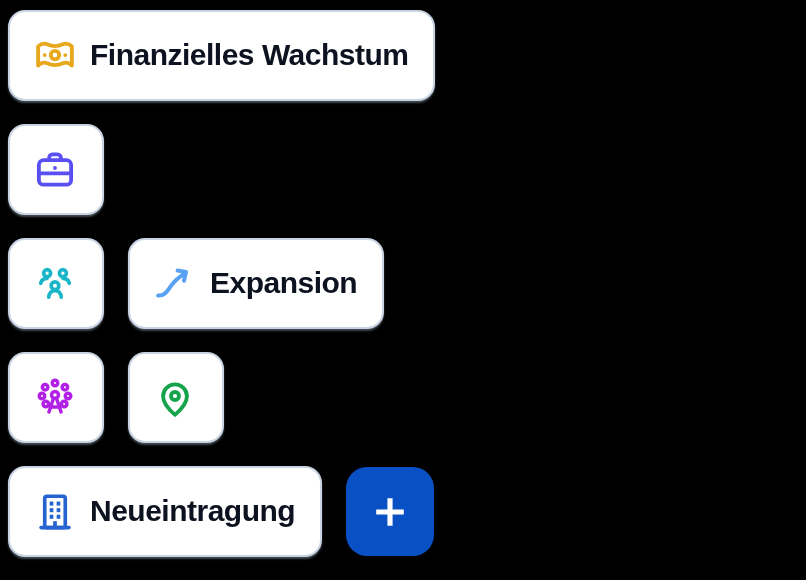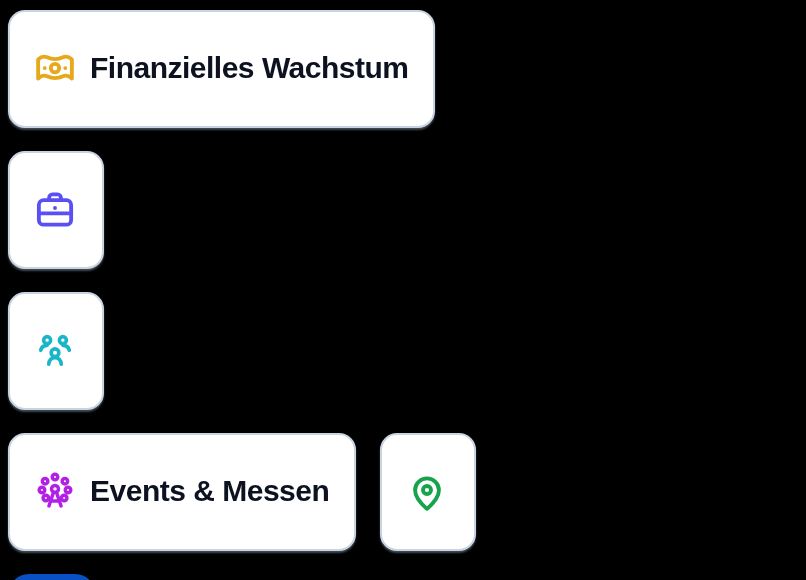--- a/index.html
+++ b/index.html
@@ -17,21 +17,21 @@
   .row {
     display: flex;
     align-items: center;
     gap: 24px;
     margin-bottom: 23px;
   }
   .chip {
     display: inline-flex;
     align-items: center;
     gap: 13px;
-    height: 118px;
+    height: 91px;
     padding: 0 25px 0 23px;
     box-sizing: border-box;
     background: #ffffff;
     border: 2.5px solid #c9d4e2;
     border-radius: 17px;
     box-shadow: 0 2px 2px rgba(148,163,184,0.45);
     cursor: pointer;
     white-space: nowrap;
   }
   .chip .label {
@@ -112,50 +112,76 @@
         <svg viewBox="0 0 24 24" fill="none" stroke="currentColor" stroke-width="2" stroke-linecap="round" stroke-linejoin="round">
           <circle cx="7.7" cy="6.1" r="1.9"></circle>
           <circle cx="16.3" cy="6.1" r="1.9"></circle>
           <path d="M4.2 11.6c.4-1.7 1.8-2.7 3.5-2.7"></path>
           <path d="M19.8 11.6c-.4-1.7-1.8-2.7-3.5-2.7"></path>
           <circle cx="12" cy="12.9" r="2.1"></circle>
           <path d="M8.6 19.2c.2-2.2 1.5-3.5 3.4-3.5s3.2 1.3 3.4 3.5"></path>
         </svg>
       </span>
     </div>
+    <div class="chip">
+      <span class="icon" style="color: rgb(88, 161, 243);">
+        <svg viewBox="0 0 24 24" fill="none" stroke="currentColor" stroke-width="2.2" stroke-linecap="round" stroke-linejoin="round">
+          <path d="M2.8 18.3c3.4.2 4.6-1.9 6.6-4.7s4.2-5.1 8.2-7.4"></path>
+          <path d="M13.4 4.7l4.6.7-1.1 4.8"></path>
+        </svg>
+      </span>
+      <span class="label">Expansion</span>
+    </div>
   </div>
 
   <div class="row">
     <div class="chip">
       <span class="icon" style="color: rgb(178, 32, 230);">
         <svg viewBox="0 0 24 24" fill="none" stroke="currentColor" stroke-width="1.9" stroke-linecap="round" stroke-linejoin="round">
           <circle cx="12" cy="10.3" r="1.9"></circle>
           <circle cx="12" cy="3.8" r="1.5"></circle>
           <circle cx="6.6" cy="6.1" r="1.5"></circle>
           <circle cx="17.4" cy="6.1" r="1.5"></circle>
           <circle cx="4.9" cy="10.9" r="1.5"></circle>
           <circle cx="19.1" cy="10.9" r="1.5"></circle>
           <circle cx="7" cy="15.3" r="1.5"></circle>
           <circle cx="17" cy="15.3" r="1.5"></circle>
           <path d="M11.2 12.1 8.7 19.6M12.8 12.1l2.5 7.5M9.9 16.9h4.2"></path>
         </svg>
       </span>
-      <span class="label">Events &amp; Messen</span>
     </div>
     <div class="chip">
       <span class="icon" style="color: rgb(23, 163, 75);">
         <svg viewBox="0 0 24 24" fill="none" stroke="currentColor" stroke-width="2.1" stroke-linecap="round" stroke-linejoin="round">
           <path d="M12 21.2c-4-3.4-6.5-6.5-6.5-10.1a6.5 6.5 0 0 1 13 0c0 3.6-2.5 6.7-6.5 10.1z"></path>
           <circle cx="12" cy="10.9" r="2.2"></circle>
         </svg>
       </span>
     </div>
   </div>
 
   <div class="row">
+    <div class="chip">
+      <span class="icon" style="color: rgb(37, 99, 208);">
+        <svg viewBox="0 0 24 24" fill="none" stroke="currentColor" stroke-width="2" stroke-linecap="round" stroke-linejoin="round">
+          <rect x="6.4" y="3.4" width="11.2" height="17.1" rx="1.2"></rect>
+          <path d="M4.4 20.5h15.2"></path>
+          <g fill="currentColor" stroke="none">
+            <rect x="9.1" y="6.3" width="2" height="2.2"></rect>
+            <rect x="12.9" y="6.3" width="2" height="2.2"></rect>
+            <rect x="9.1" y="9.9" width="2" height="2.2"></rect>
+            <rect x="12.9" y="9.9" width="2" height="2.2"></rect>
+            <rect x="9.1" y="13.5" width="2" height="2.2"></rect>
+            <rect x="12.9" y="13.5" width="2" height="2.2"></rect>
+            <rect x="11" y="17" width="2" height="3.5"></rect>
+          </g>
+        </svg>
+      </span>
+      <span class="label">Neueintragung</span>
+    </div>
     <button class="add-btn" style="background-color: rgb(9, 80, 196);">
       <span class="plus-wrap" style="color: rgb(255, 255, 255);">
         <svg viewBox="0 0 24 24" fill="none" stroke="currentColor" stroke-width="2.7" stroke-linecap="butt">
           <path d="M12 4.8v14.4M4.8 12h14.4"></path>
         </svg>
       </span>
     </button>
   </div>
 
 </div>

